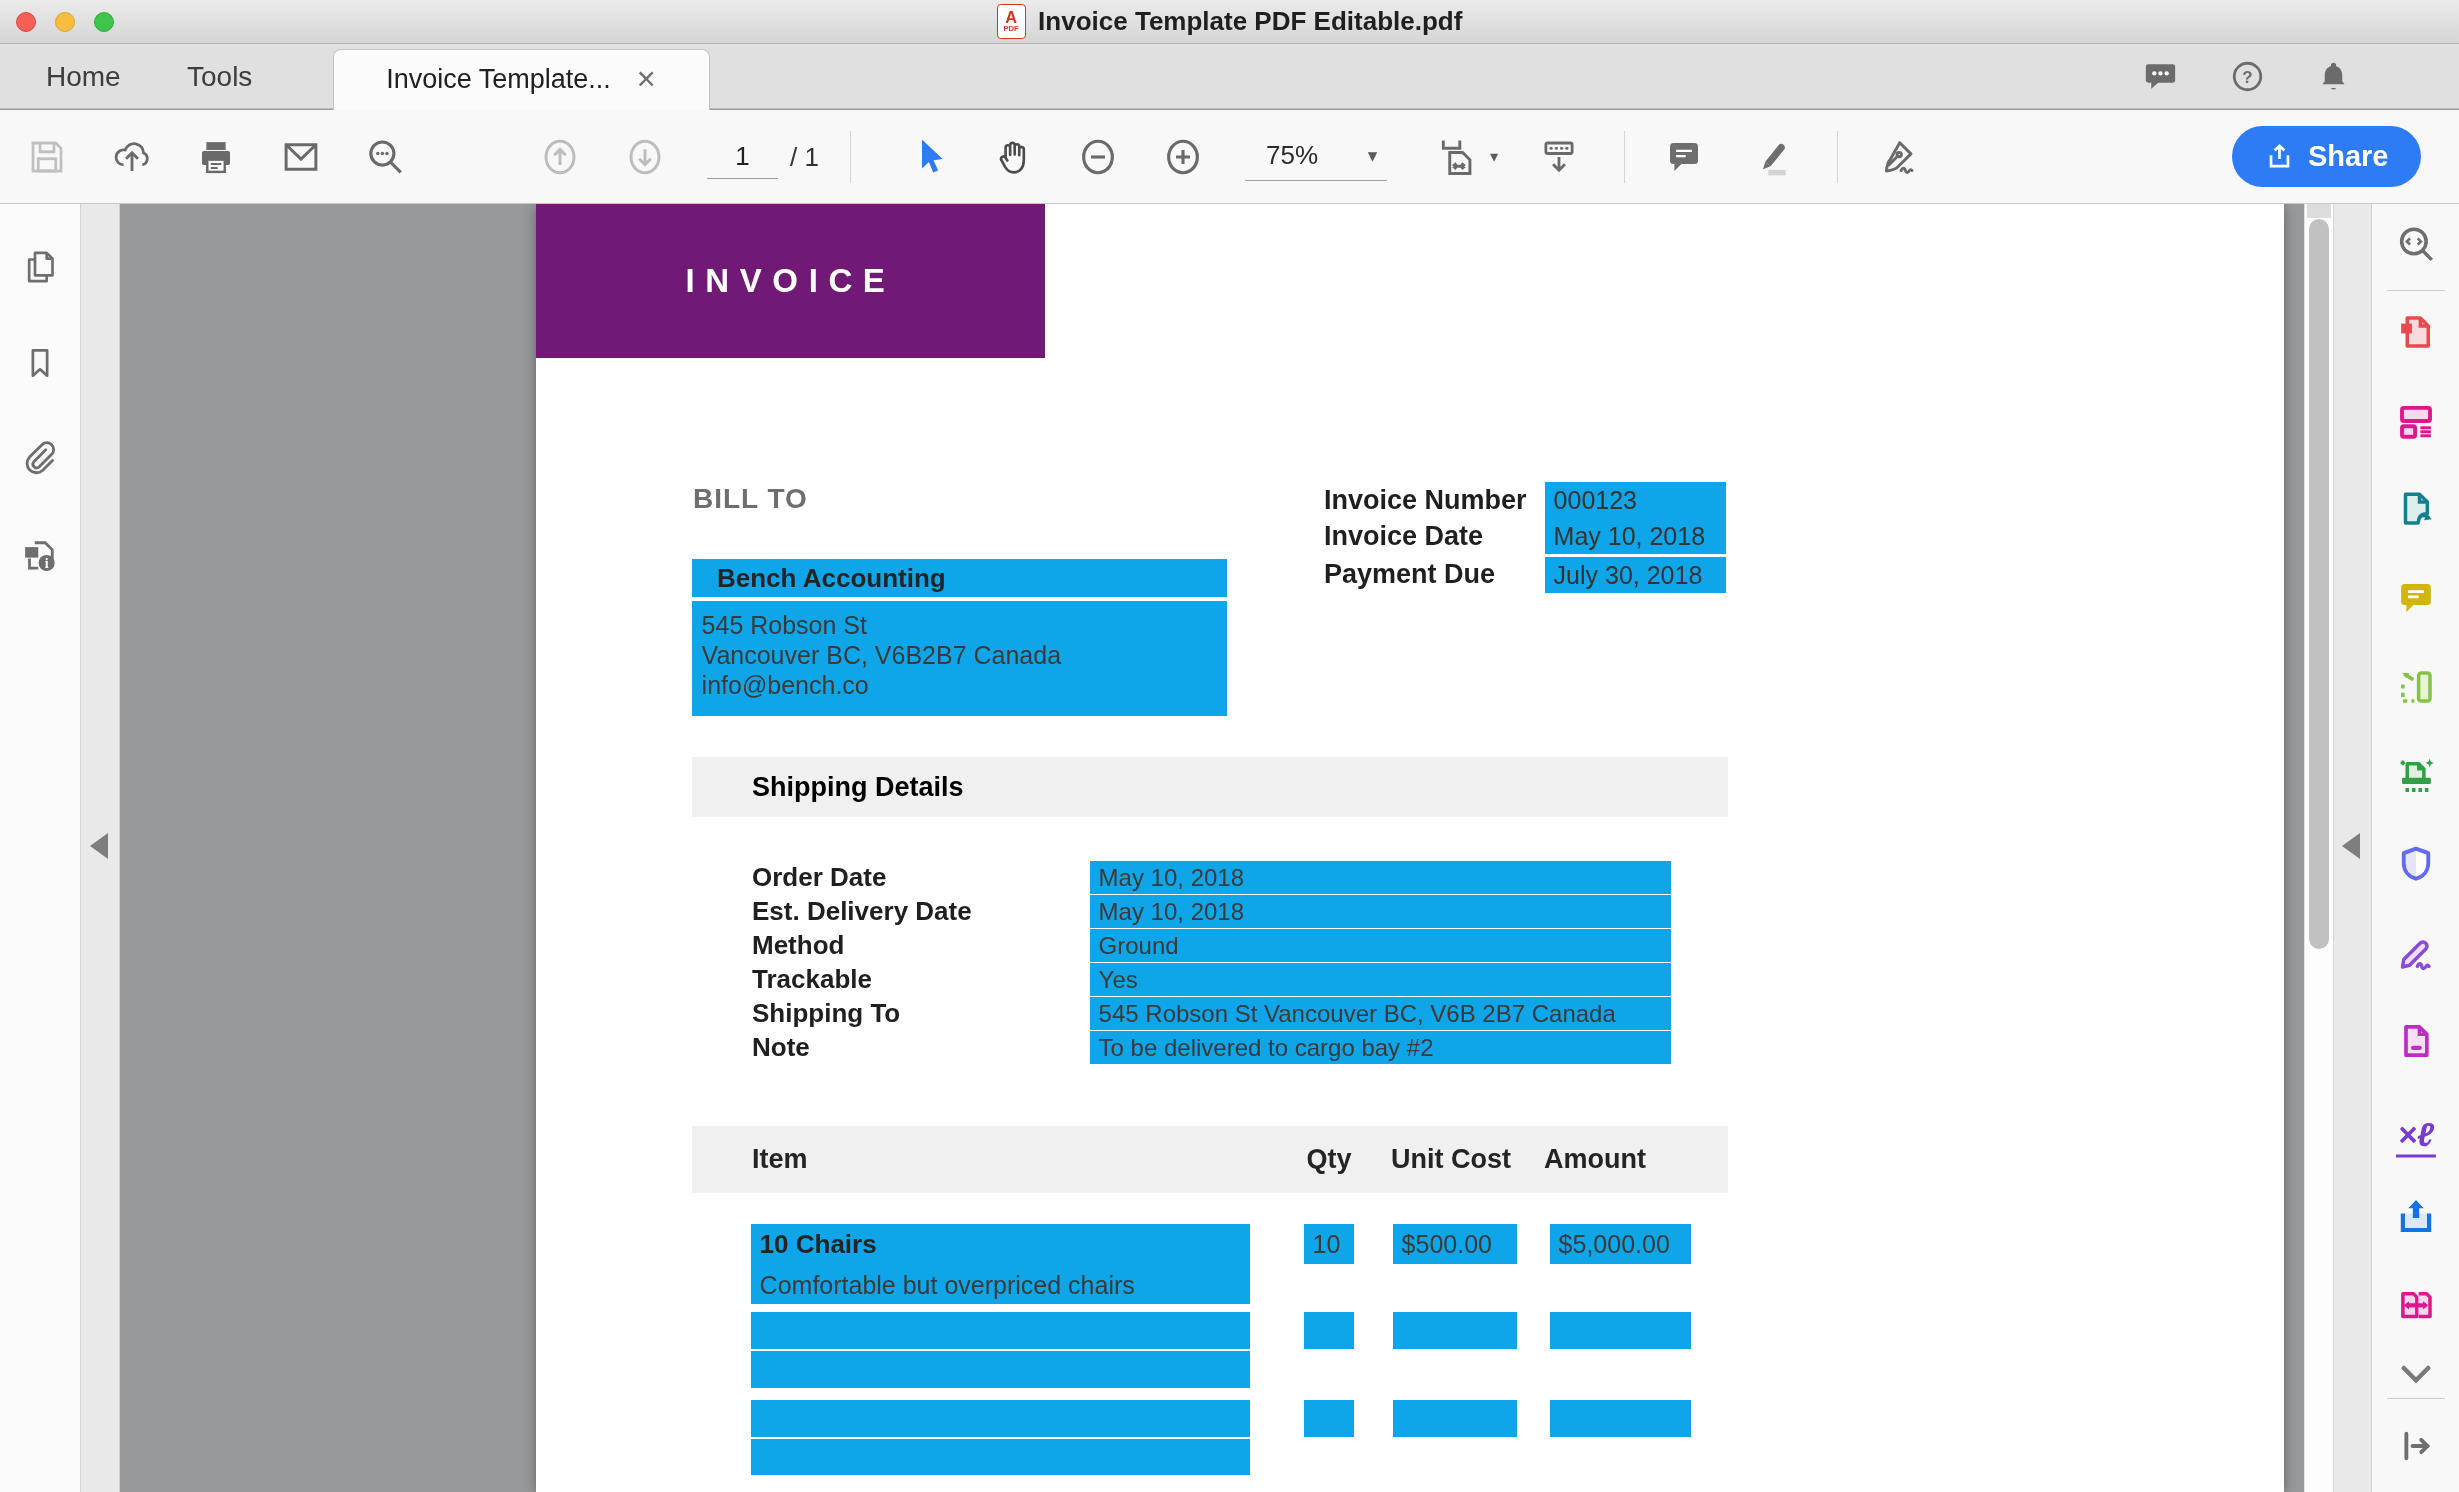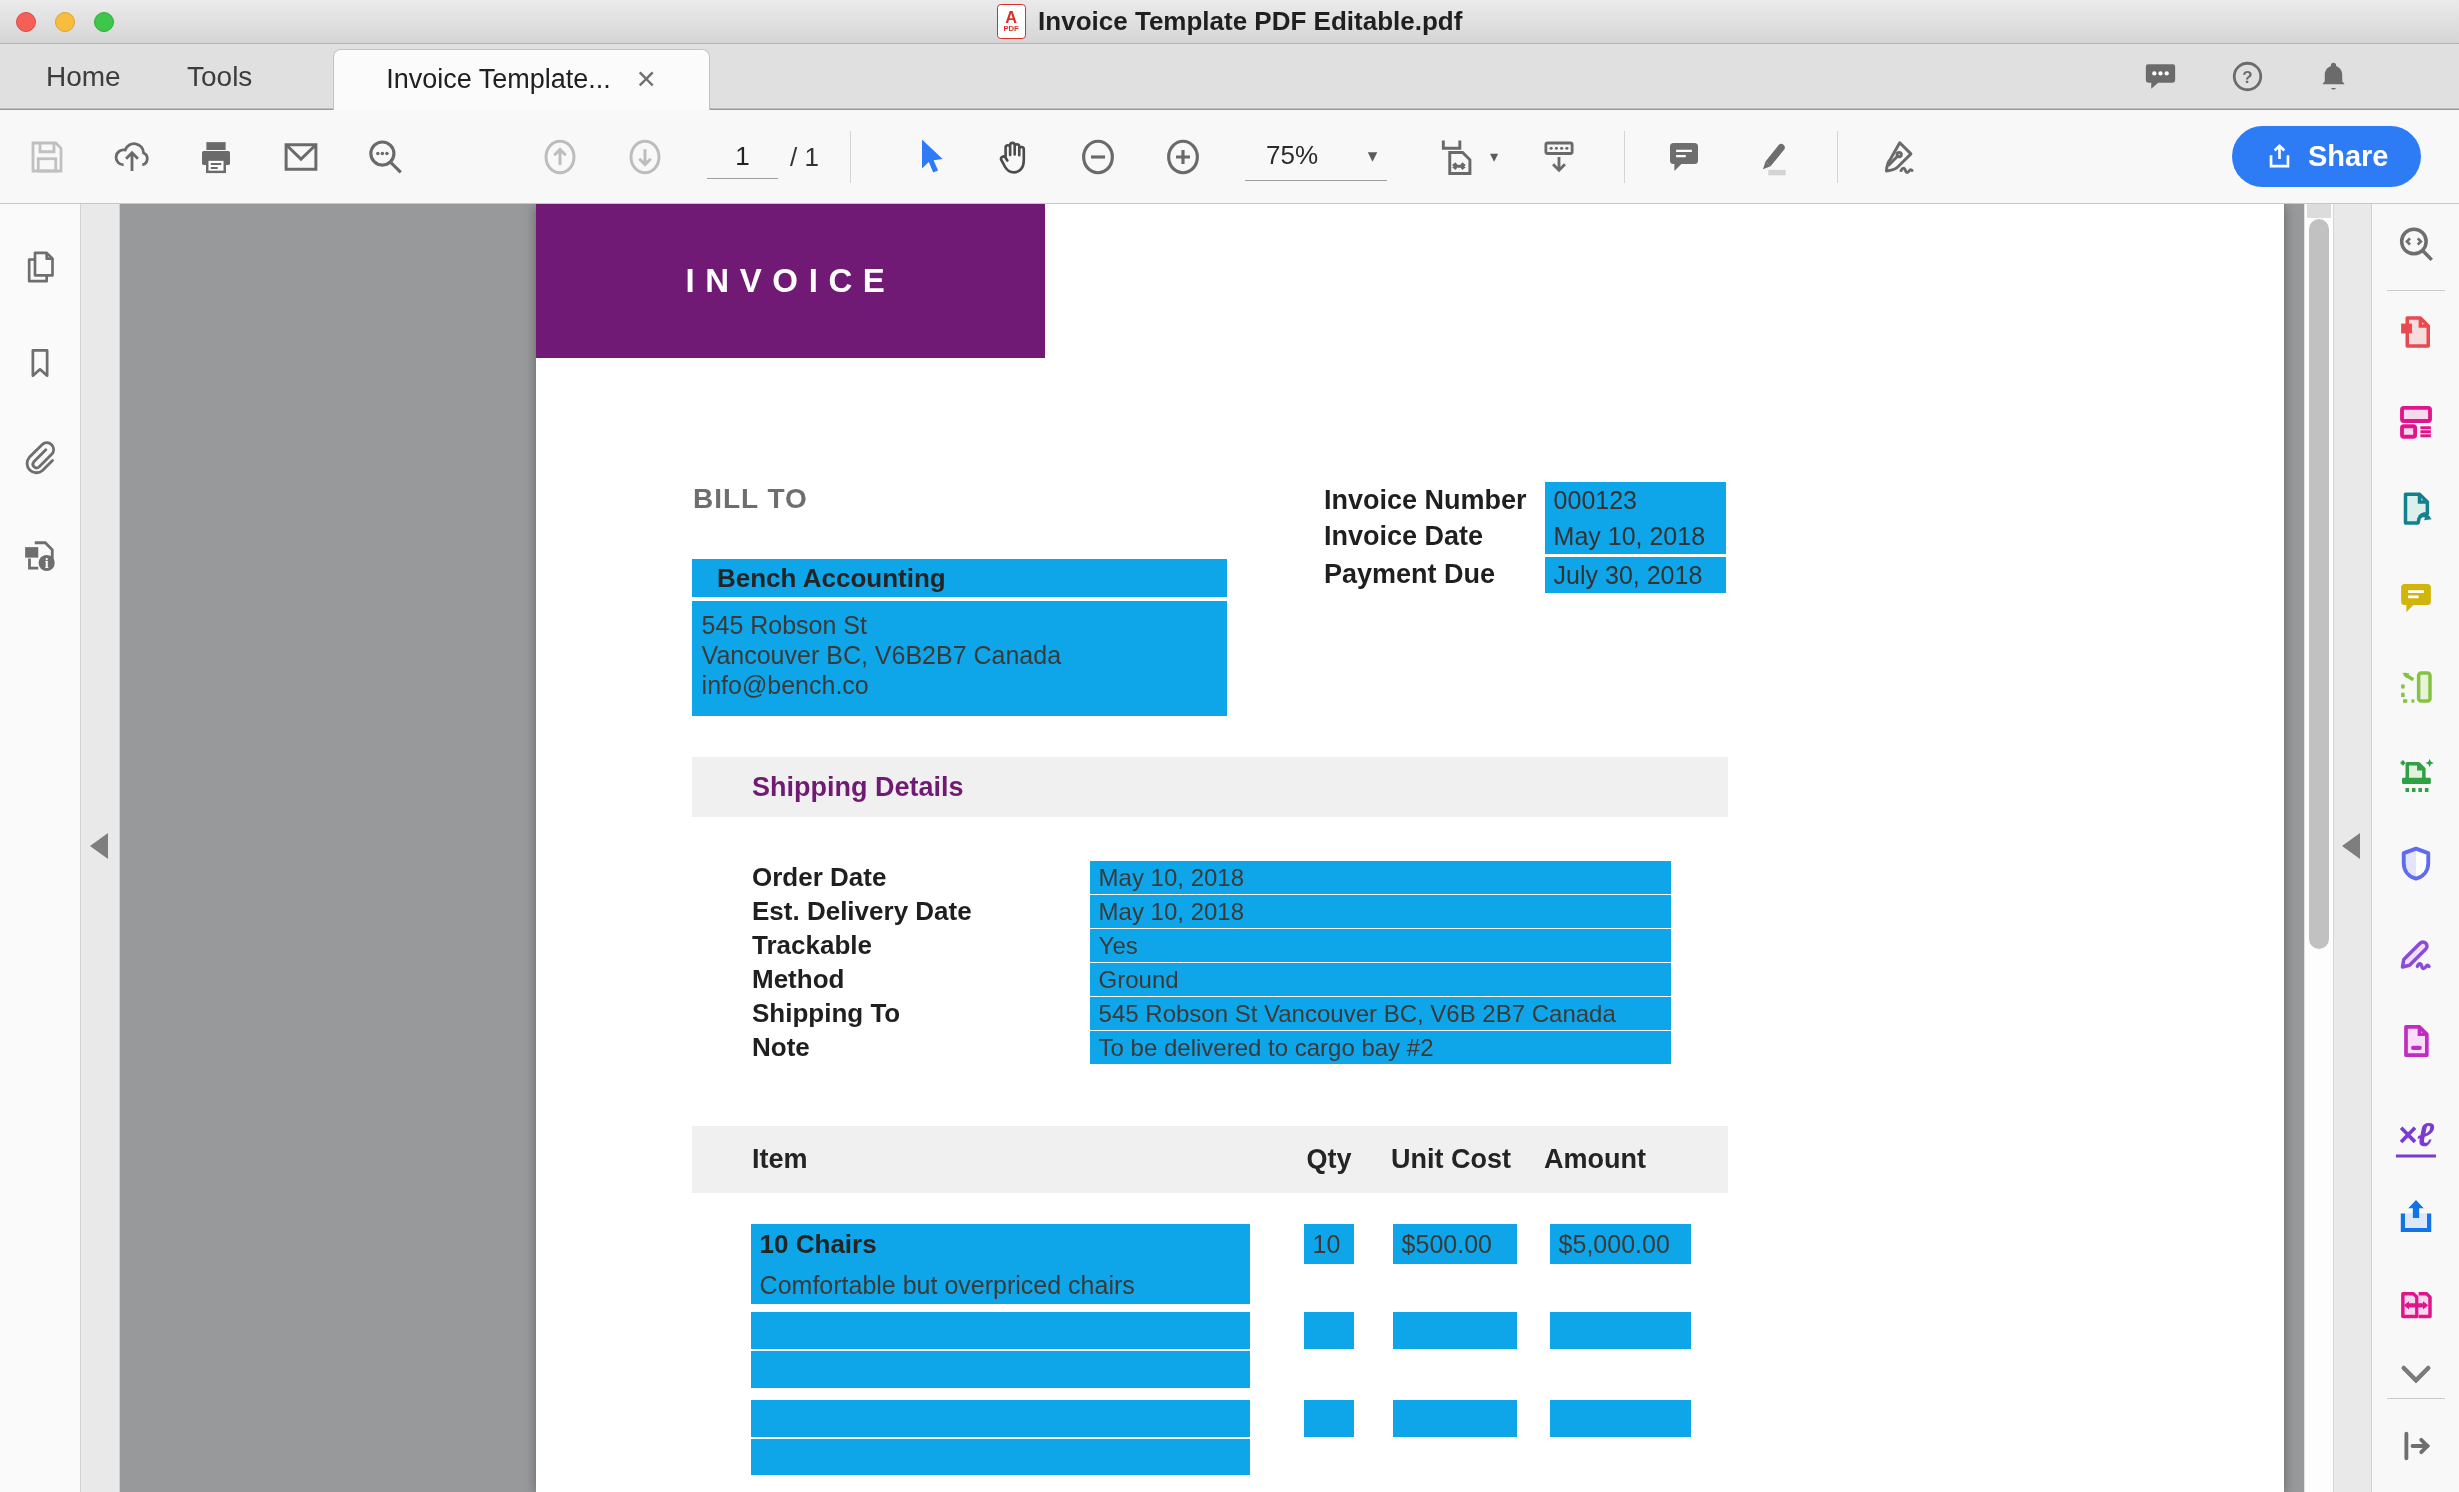--- a/index.html
+++ b/index.html
@@ -100,21 +100,21 @@
   .addr-box { position:absolute; left:156px; top:397px; width:535px; height:115px;
     padding:8.6px 0 0 9.6px; font-size:25px; color:#3a3a3a; line-height:30px; cursor:text; }
   .meta { position:absolute; left:788px; top:278px; }
   .meta-row { display:flex; height:36px; align-items:center; }
   .meta-row.gap { margin-top:2.9px; }
   .meta-label { width:221px; font-size:27px; font-weight:bold; color:#1f1f1f; }
   .meta-value { width:181px; height:36px; line-height:36px; padding-left:8.6px;
     font-size:25px; color:#333; cursor:text; }
   .ship-bar { position:absolute; left:156px; top:553px; width:1036px; height:60px;
     background:#f0f0f1; display:flex; align-items:center; padding-left:60px; }
-  .ship-bar span { font-size:27px; font-weight:bold; color:#701a75; }
+  .ship-bar span { font-size:27px; font-weight:bold; color:#000000; }
   .ship-rows { position:absolute; left:216px; top:657px; }
   .ship-row { display:flex; margin-bottom:1px; }
   .ship-label { width:338px; font-size:26px; font-weight:bold; color:#1f1f1f;
     line-height:33px; }
   .ship-value { width:581px; height:33px; line-height:33px; padding-left:8.6px;
     font-size:24px; color:#3a3a3a; cursor:text; }
   .items-bar { position:absolute; left:156px; top:922px; width:1036px; height:67px;
     background:#f0f0f1; }
   .items-bar span { position:absolute; top:0; height:67px; line-height:67px;
     font-size:27px; font-weight:bold; color:#242424; }
@@ -380,26 +380,26 @@
         <div class="ship-rows">
           <div class="ship-row">
             <div class="ship-label">Order Date</div>
             <div class="ship-value field">May 10, 2018</div>
           </div>
           <div class="ship-row">
             <div class="ship-label">Est. Delivery Date</div>
             <div class="ship-value field">May 10, 2018</div>
           </div>
           <div class="ship-row">
+            <div class="ship-label">Method</div>
+            <div class="ship-value field">Ground</div>
+          </div>
+          <div class="ship-row">
             <div class="ship-label">Trackable</div>
             <div class="ship-value field">Yes</div>
-          </div>
-          <div class="ship-row">
-            <div class="ship-label">Method</div>
-            <div class="ship-value field">Ground</div>
           </div>
           <div class="ship-row">
             <div class="ship-label">Shipping To</div>
             <div class="ship-value field">545 Robson St Vancouver BC, V6B 2B7 Canada</div>
           </div>
           <div class="ship-row">
             <div class="ship-label">Note</div>
             <div class="ship-value field">To be delivered to cargo bay #2</div>
           </div>
         </div>

